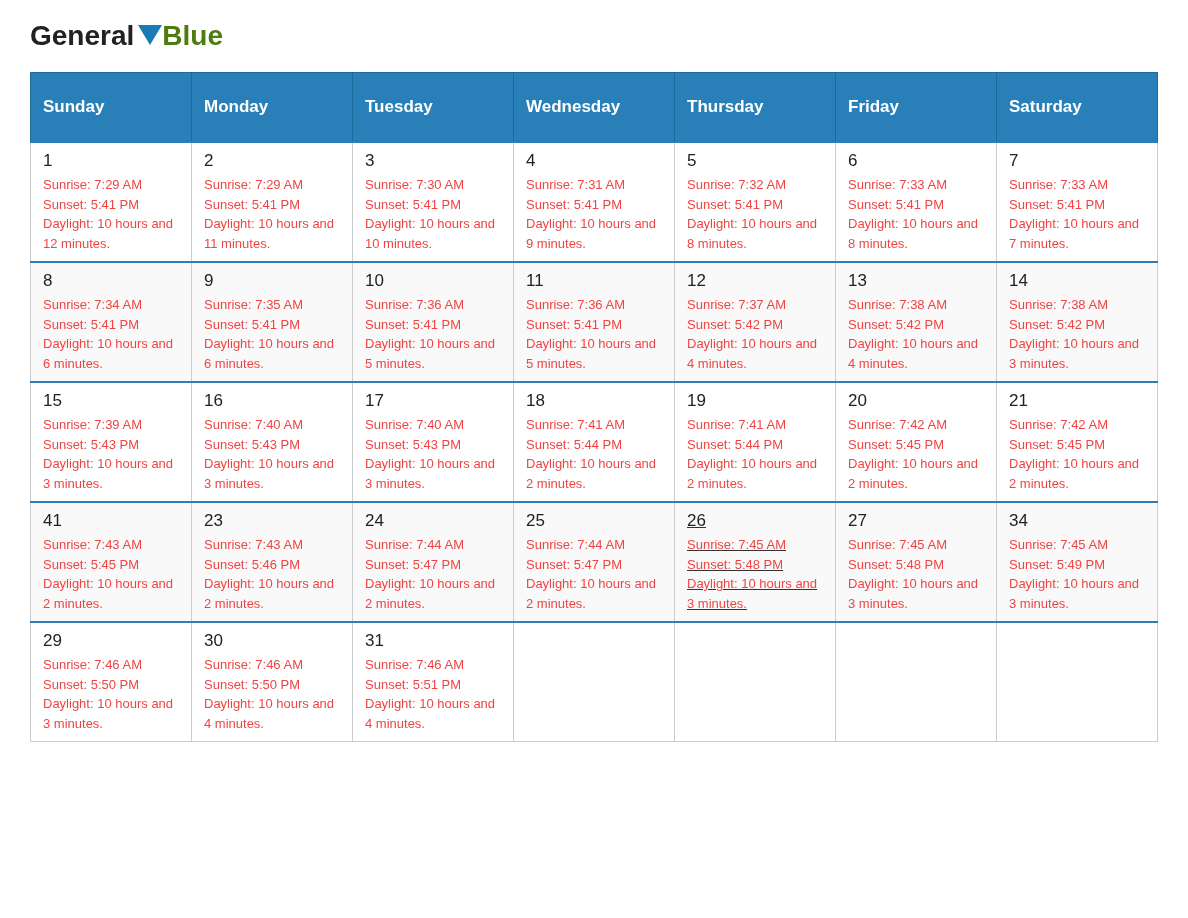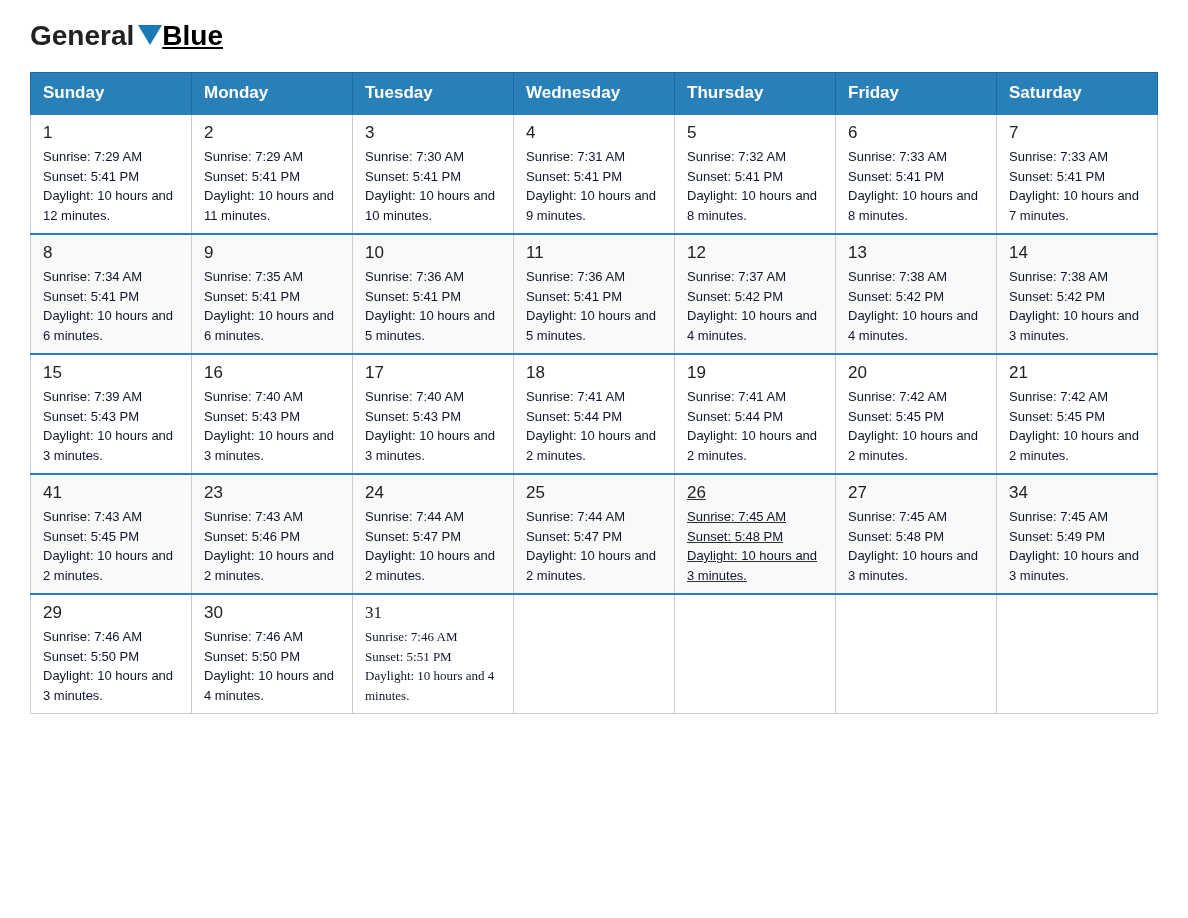--- a/index.html
+++ b/index.html
@@ -22,21 +22,21 @@
       align-items: flex-start;
     }
     .logo-text {
       display: flex;
       align-items: center;
       font-size: 28px;
       font-weight: bold;
       color: #222;
     }
     .logo-general { color: #222; }
-    .logo-blue { color: #000000; text-decoration: underline; }
+    .logo-blue { color: #4d7c0f; }
     .logo-triangle {
       width: 0;
       height: 0;
       border-left: 12px solid transparent;
       border-right: 12px solid transparent;
       border-top: 20px solid #1a7ab5;
       margin-left: 4px;
       margin-bottom: 2px;
       display: inline-block;
     }
@@ -54,21 +54,21 @@
       color: #444;
       margin-top: 5px;
     }
     .calendar-table {
       width: 100%;
       border-collapse: collapse;
     }
     .calendar-table th {
       background-color: #2980b9;
       color: #fff;
-      padding: 10px 12px;
+      padding: 24px 12px;
       text-align: left;
       font-size: 17px;
       font-weight: bold;
       border: 1px solid #1a6a9a;
     }
     .calendar-table td {
       vertical-align: top;
       padding: 8px 12px;
       border: 1px solid #ccc;
       width: calc(100% / 7);
@@ -79,21 +79,21 @@
     .day-number {
       font-size: 17px;
       font-weight: normal;
       color: #222;
       display: block;
       margin-bottom: 4px;
     }
     .day-info {
       font-size: 13px;
       line-height: 1.5;
-      color: #0f172a;
+      color: #ef4444;
     }
     .empty-cell {
       background: #fff;
     }
     tr:nth-child(even) td {
       background-color: #f9f9f9;
     }
     tr:nth-child(odd) td {
       background-color: #fff;
     }
@@ -253,21 +253,21 @@
       </tr>
       <tr>
         <td style="border-top: 2px solid rgb(41, 128, 185);">
           <span class="day-number">29</span>
           <div class="day-info">Sunrise: 7:46 AM<br>Sunset: 5:50 PM<br>Daylight: 10 hours and 3 minutes.</div>
         </td>
         <td style="border-top: 2px solid rgb(41, 128, 185);">
           <span class="day-number">30</span>
           <div class="day-info">Sunrise: 7:46 AM<br>Sunset: 5:50 PM<br>Daylight: 10 hours and 4 minutes.</div>
         </td>
-        <td style="border-top: 2px solid rgb(41, 128, 185); font-family: Liberation Serif, serif;">
+        <td style="border-top: 2px solid rgb(41, 128, 185);">
           <span class="day-number">31</span>
           <div class="day-info">Sunrise: 7:46 AM<br>Sunset: 5:51 PM<br>Daylight: 10 hours and 4 minutes.</div>
         </td>
         <td class="empty-cell" style="border-top: 2px solid rgb(41, 128, 185);"></td>
         <td class="empty-cell" style="border-top: 2px solid rgb(41, 128, 185);"></td>
         <td class="empty-cell" style="border-top: 2px solid rgb(41, 128, 185);"></td>
         <td class="empty-cell" style="border-top: 2px solid rgb(41, 128, 185);"></td>
       </tr>
     </tbody>
 </table>

